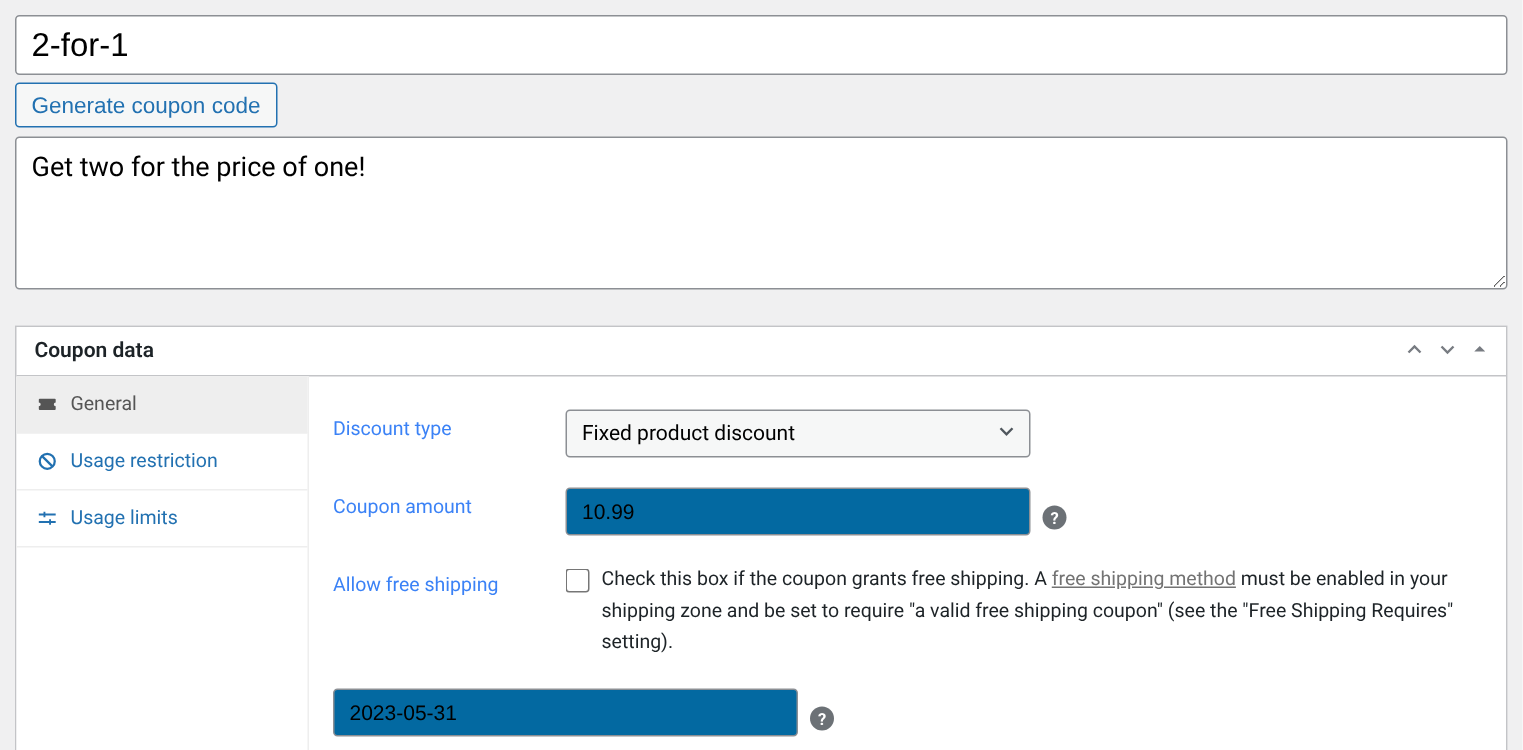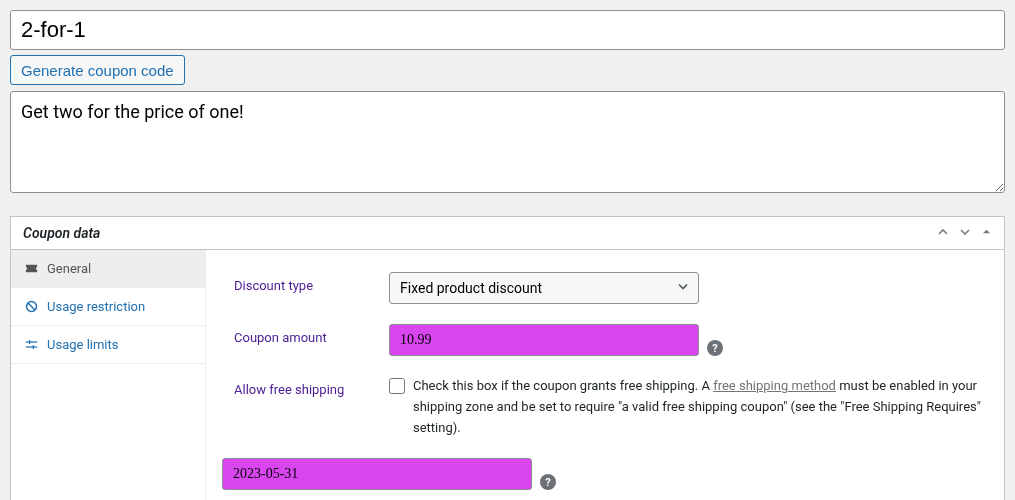--- a/index.html
+++ b/index.html
@@ -55,21 +55,20 @@
   .panel-header {
     display: flex;
     align-items: center;
     justify-content: space-between;
     padding: 8px 12px;
     border-bottom: 1px solid #c3c4c7;
   }
   .panel-header h2 {
     font-size: 14px;
     font-weight: 600;
-    font-style: italic;
   }
   .panel-header .controls {
     display: flex;
     gap: 10px;
     color: #787c82;
   }
   .panel-header .controls span {
     cursor: pointer;
     font-size: 12px;
   }
@@ -110,29 +109,28 @@
     padding: 12px 16px 20px 16px;
   }
   .form-row {
     display: flex;
     align-items: flex-start;
     padding: 10px 0;
   }
   .form-row .label {
     width: 155px;
     font-size: 13px;
-    color: #4c1d95;
+    color: #3b82f6;
     padding-top: 6px;
     flex-shrink: 0;
-    margin-left: 12px;
   }
   .form-row .field {
     flex: 1;
     display: flex;
-    align-items: flex-end;
+    align-items: center;
     gap: 8px;
   }
   .select-wrap {
     position: relative;
     display: inline-block;
   }
   .select-wrap select {
     width: 310px;
     height: 32px;
     padding: 4px 28px 4px 10px;
@@ -154,22 +152,22 @@
     color: #50575e;
     font-size: 11px;
   }
   .text-input {
     width: 310px;
     height: 32px;
     padding: 4px 10px;
     font-size: 14px;
     border: 1px solid #8c8f94;
     border-radius: 3px;
-    background: #d946ef;
-    font-family: Liberation Serif, serif;
+    background: #0369a1;
+    font-family: Liberation Sans, sans-serif;
     outline: none;
   }
   .help-icon {
     display: inline-flex;
     width: 16px;
     height: 16px;
     border-radius: 50%;
     background: #6c7176;
     color: #fff;
     font-size: 11px;

